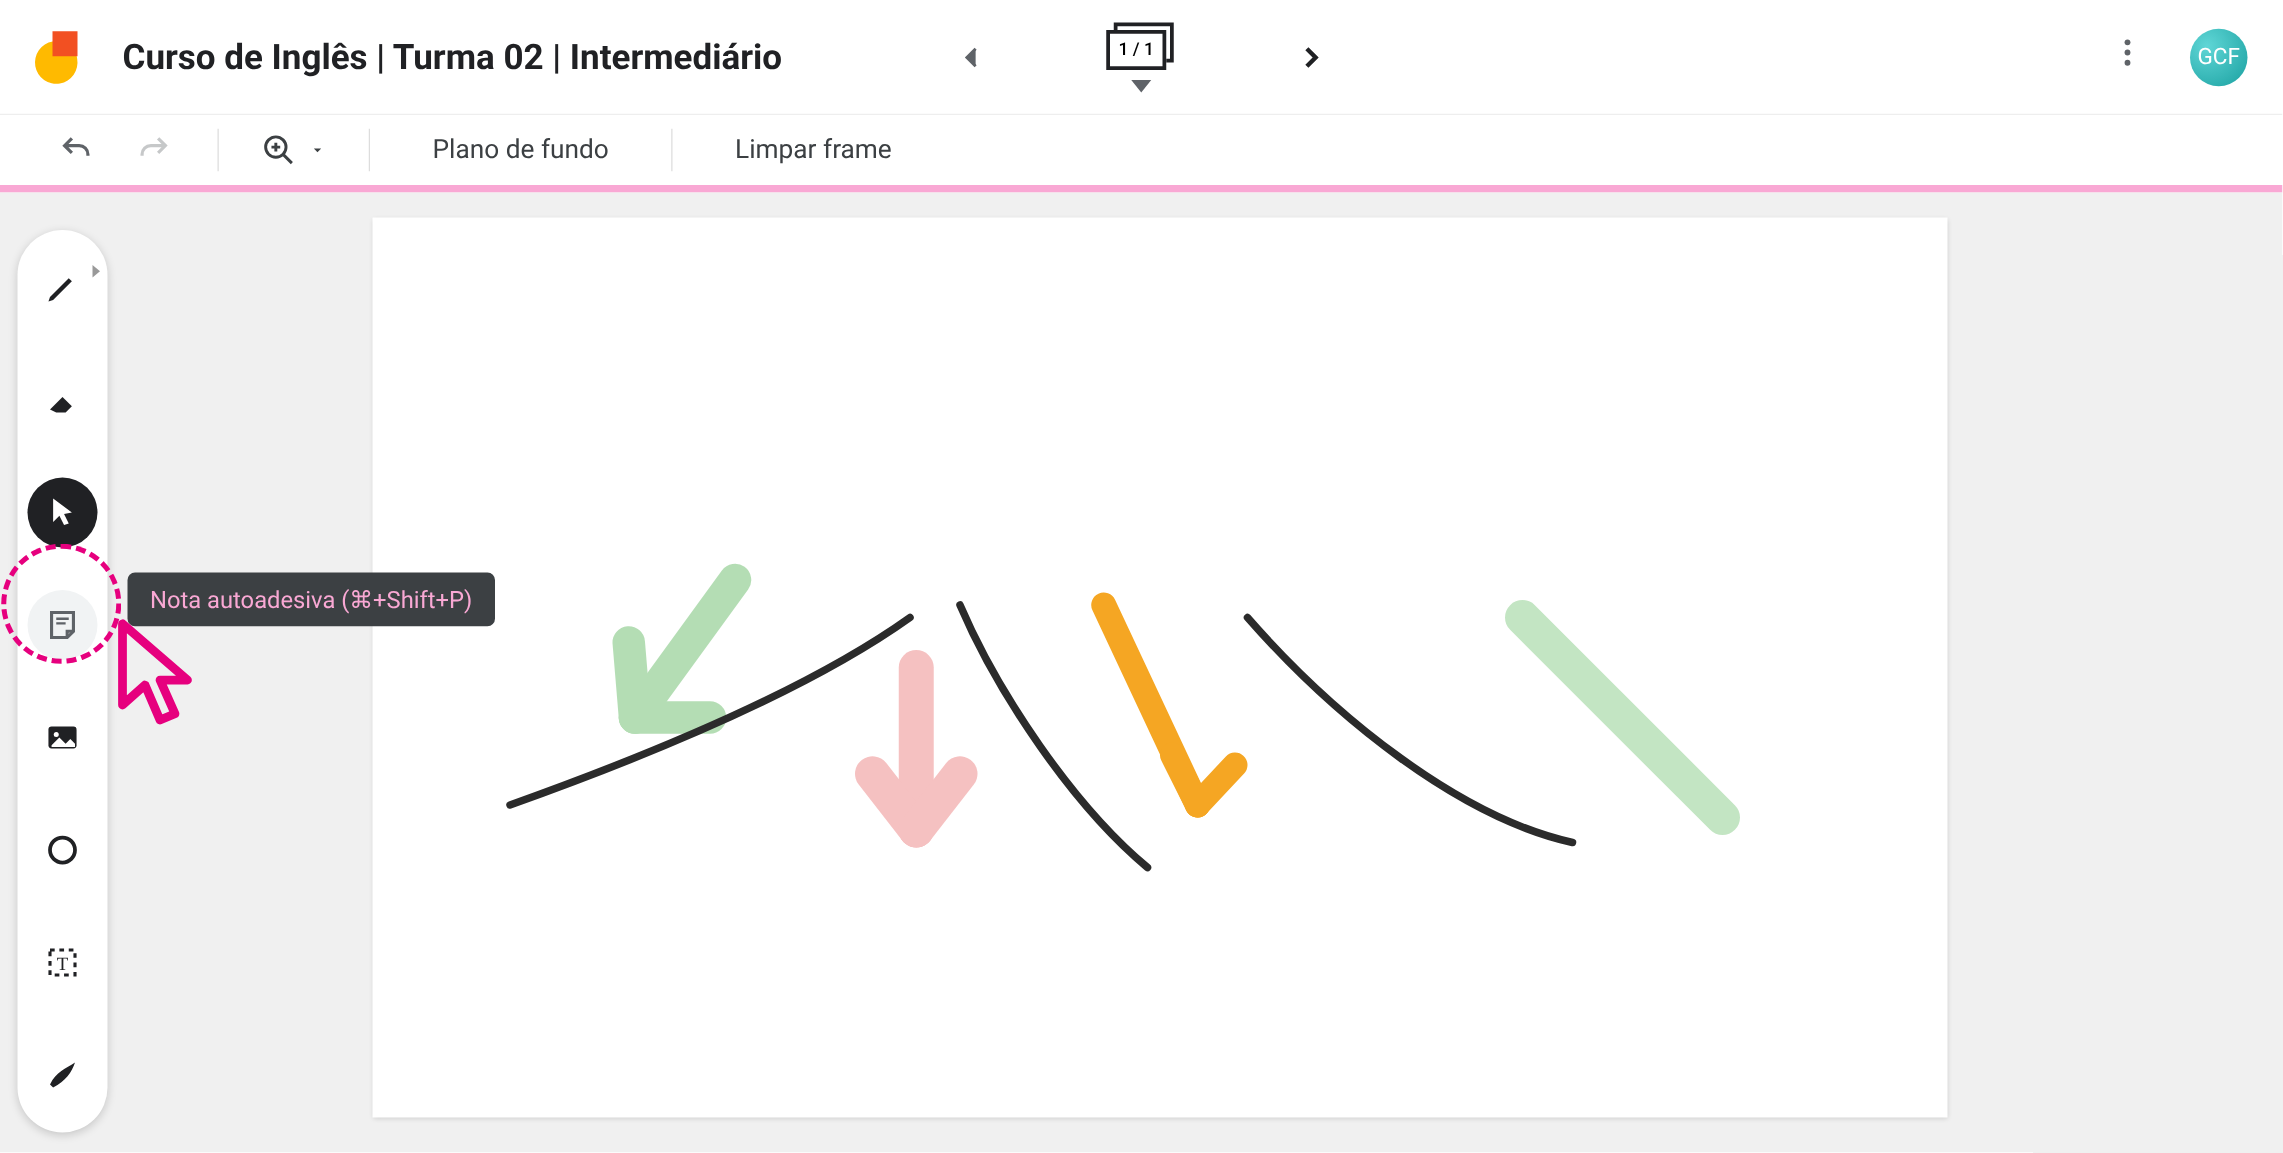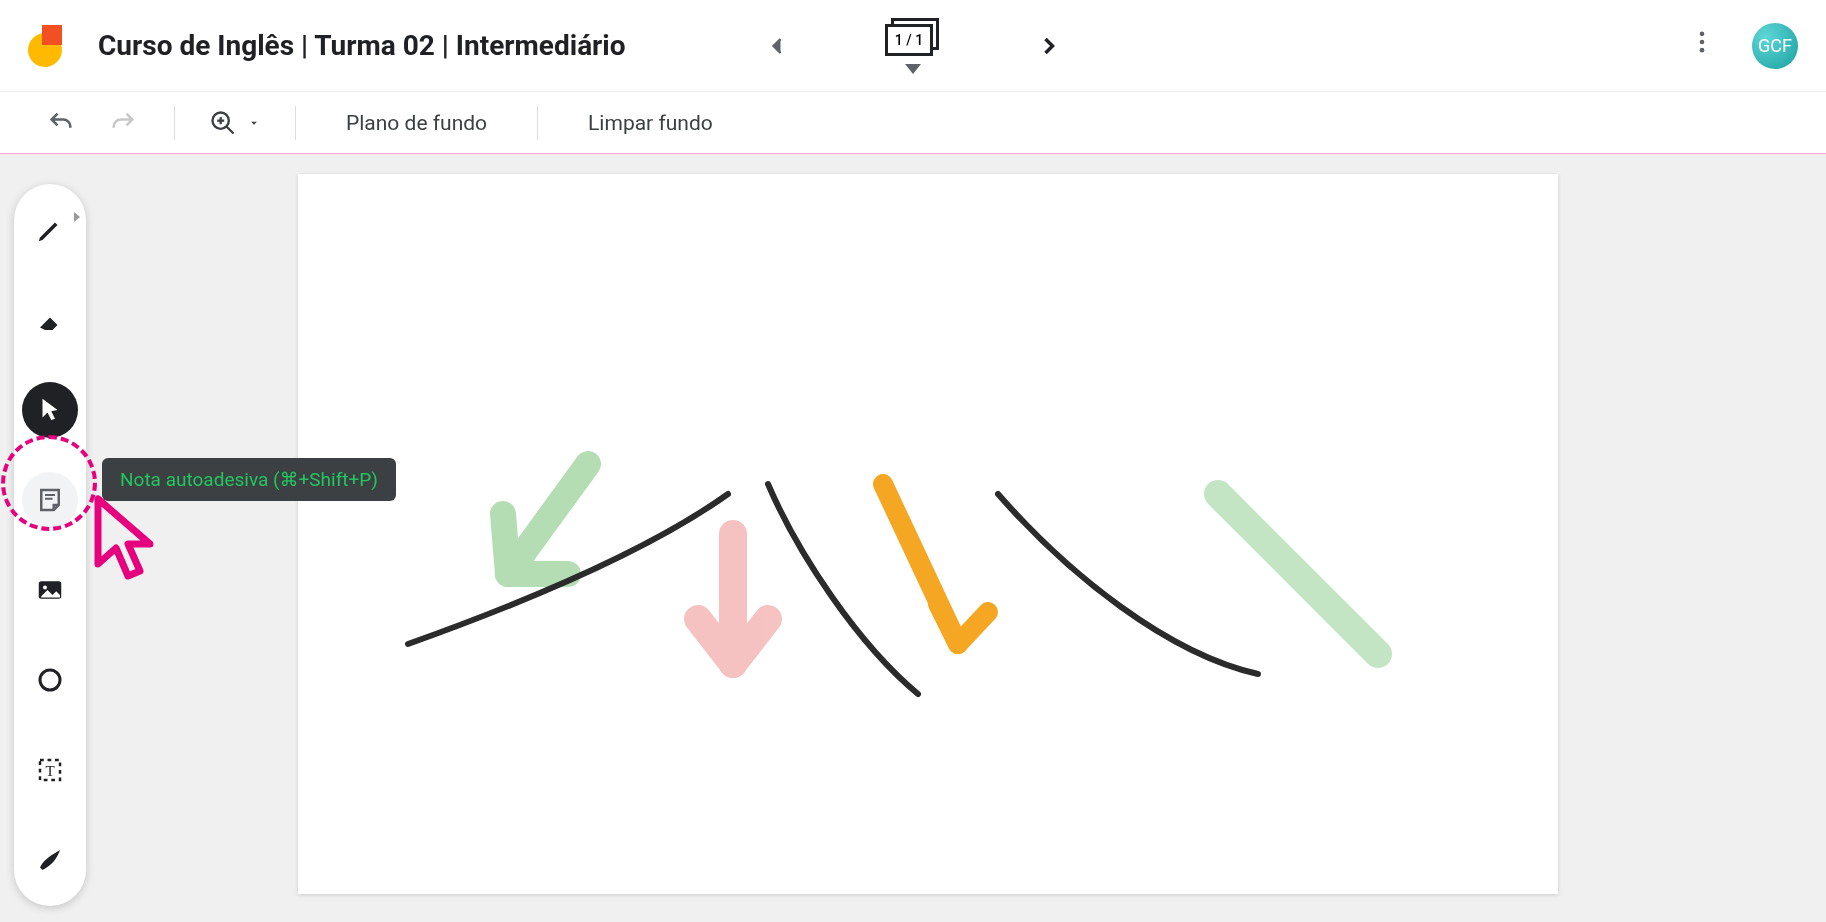--- a/index.html
+++ b/index.html
@@ -98,21 +98,21 @@
     color:#fff; font-size:18px; display:flex;align-items:center;justify-content:center;
   }
 
   
   .toolbar2 {
     height:62px;
     display:flex;
     align-items:center;
     padding: 0 44px;
     gap: 28px;
-    border-bottom:1px solid #f9a8d4;
+    border-bottom:6px solid #f9a8d4;
     color:#3c4043;
   }
   .tb-btn {
     display:flex; align-items:center; justify-content:center;
     height:40px; min-width:34px;
     cursor:pointer;
     color:#5f6368;
   }
   .tb-sep { width:1px; height:34px; background:#ddd; margin:0 6px;}
   .tb-text {
@@ -178,21 +178,21 @@
     border:4px dashed #e6007e;
     border-radius:50%;
     pointer-events:none;
   }
 
   
   .tooltip {
     position:absolute;
     left:102px; top:304px;
     background:#3c4043;
-    color:#22c55e;
+    color:#f9a8d4;
     font-size:19px;
     padding:10px 18px;
     border-radius:6px;
     white-space:nowrap;
   }
 
   
   .big-cursor {
     position:absolute;
     left:88px;
@@ -267,21 +267,21 @@
         <line x1="7" y1="10" x2="13" y2="10" stroke="currentColor" stroke-width="2"></line>
         <line x1="10" y1="7" x2="10" y2="13" stroke="currentColor" stroke-width="2"></line>
       </svg>
     <svg width="14" height="14" viewBox="0 0 24 24">
         <path fill="currentColor" d="M7 10l5 5 5-5z"></path>
       </svg>
   </div>
   <div class="tb-sep"></div>
   <div class="tb-text">Plano de fundo</div>
   <div class="tb-sep"></div>
-  <div class="tb-text">Limpar fundo</div>
+  <div class="tb-text">Limpar frame</div>
 </div>
 
 <div class="main">
 
   <div class="canvas">
     <svg width="1260" height="720" viewBox="0 0 1260 720">
 
       <g stroke="#a8d8a8" stroke-width="26" stroke-linecap="round" fill="none" opacity=".85">
         <path d="M290 290 L210 400"></path>
         <path d="M210 400 L205 340"></path>

